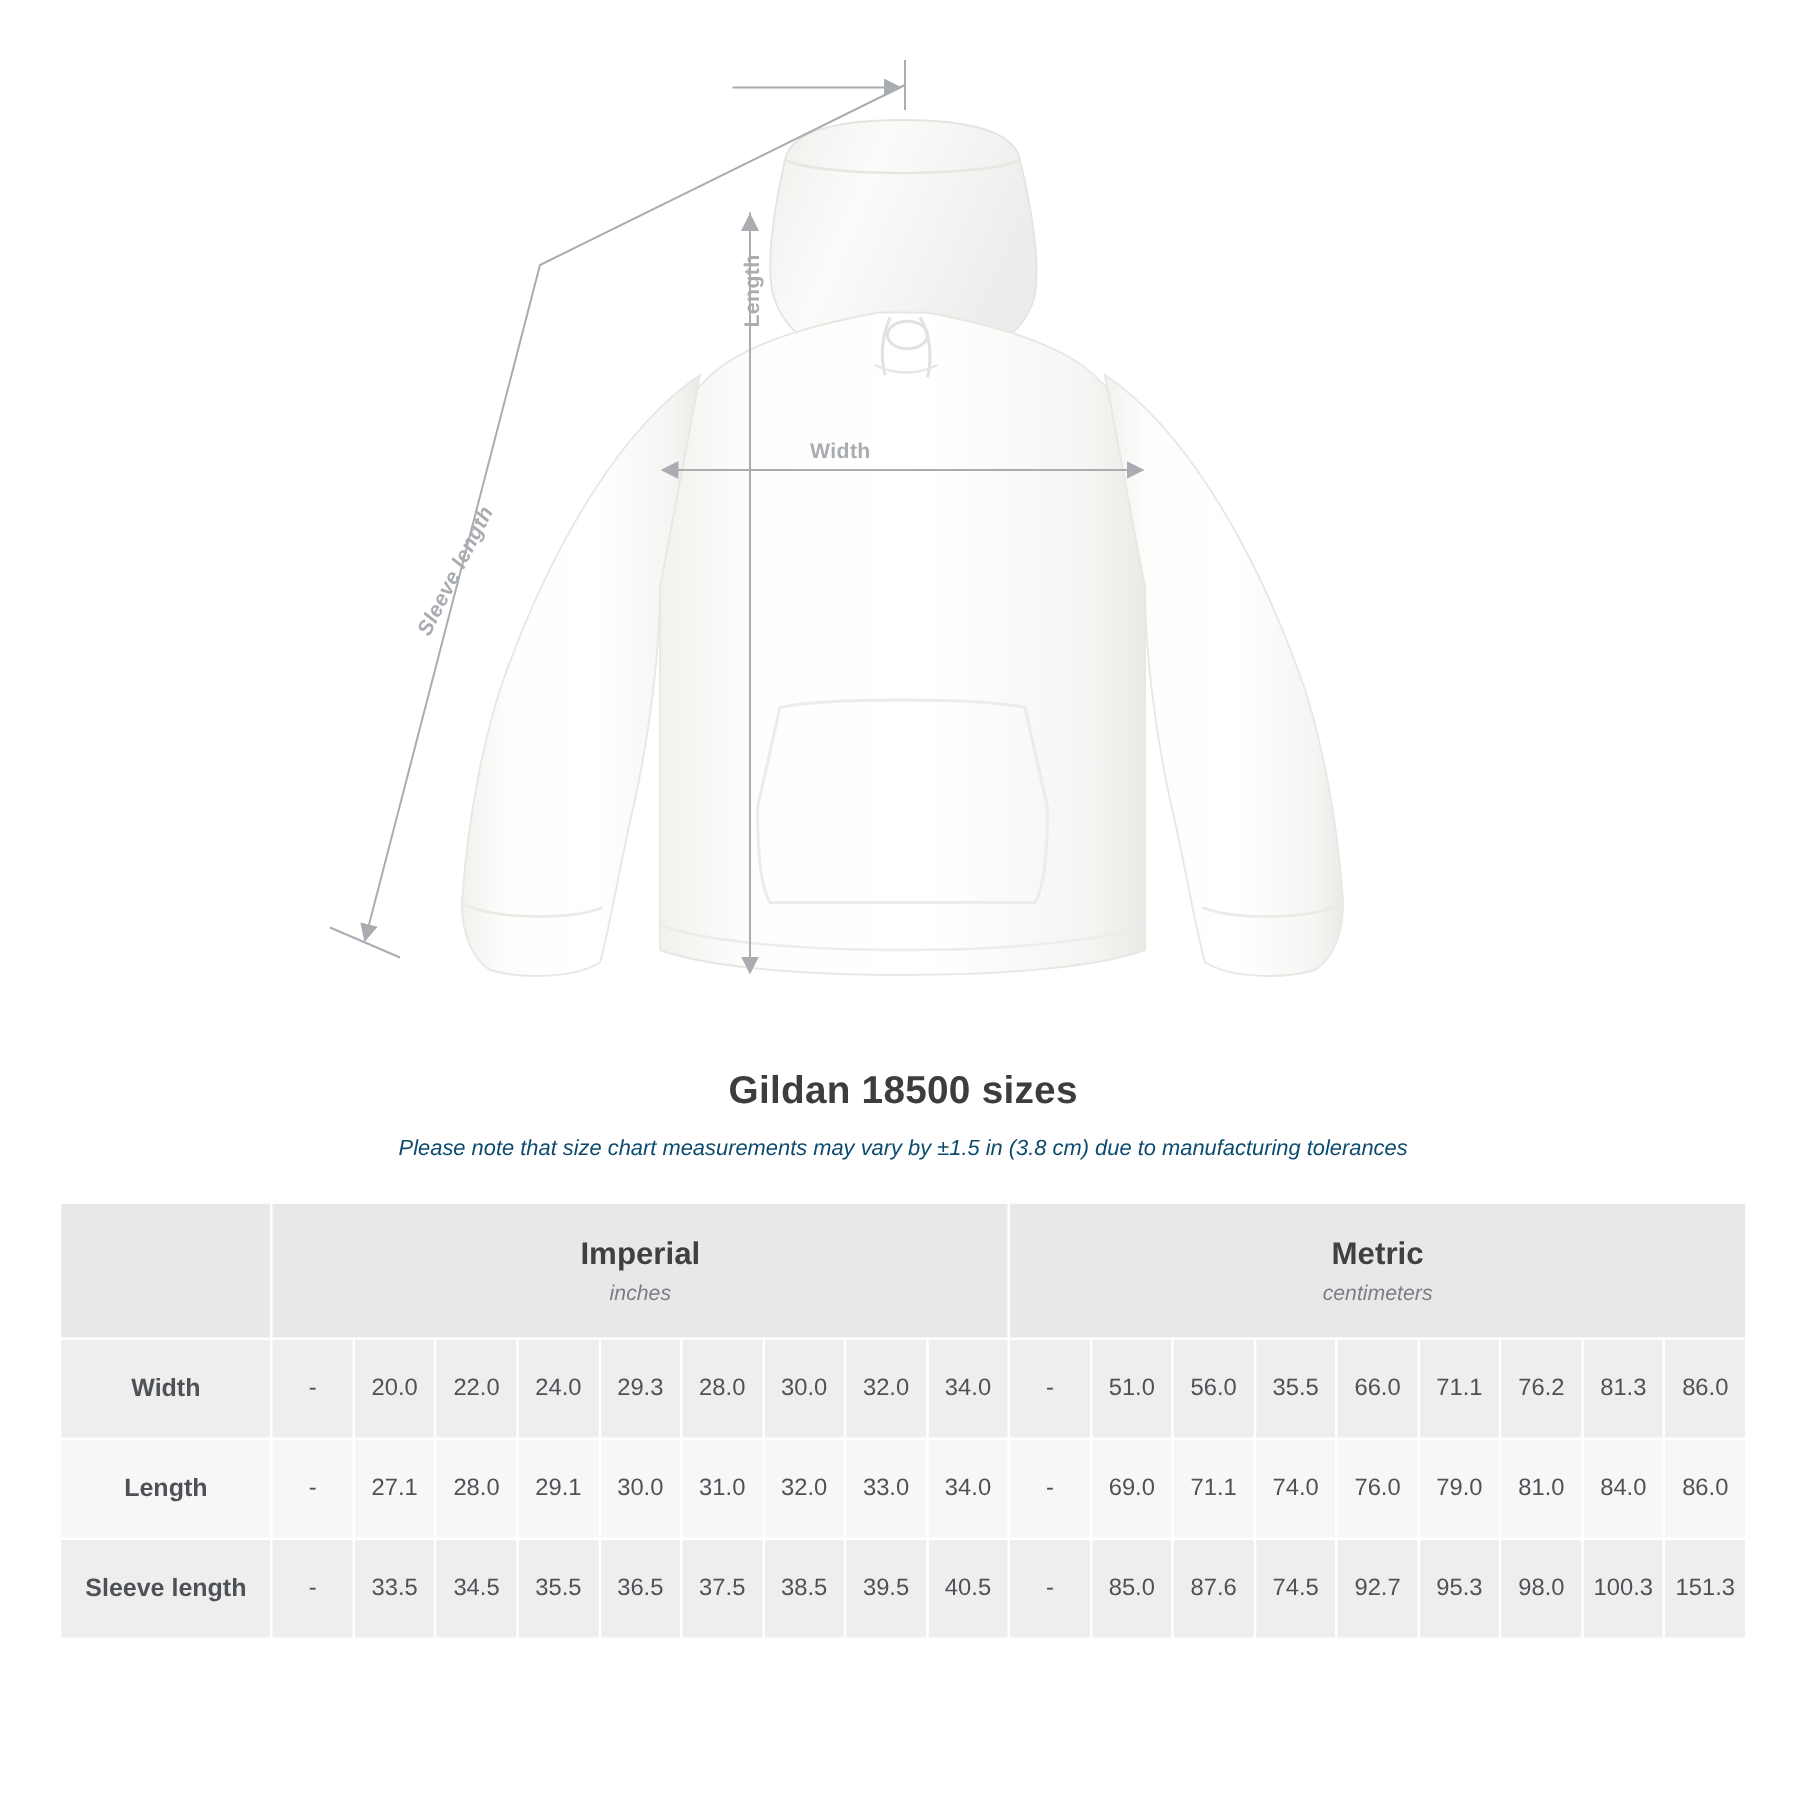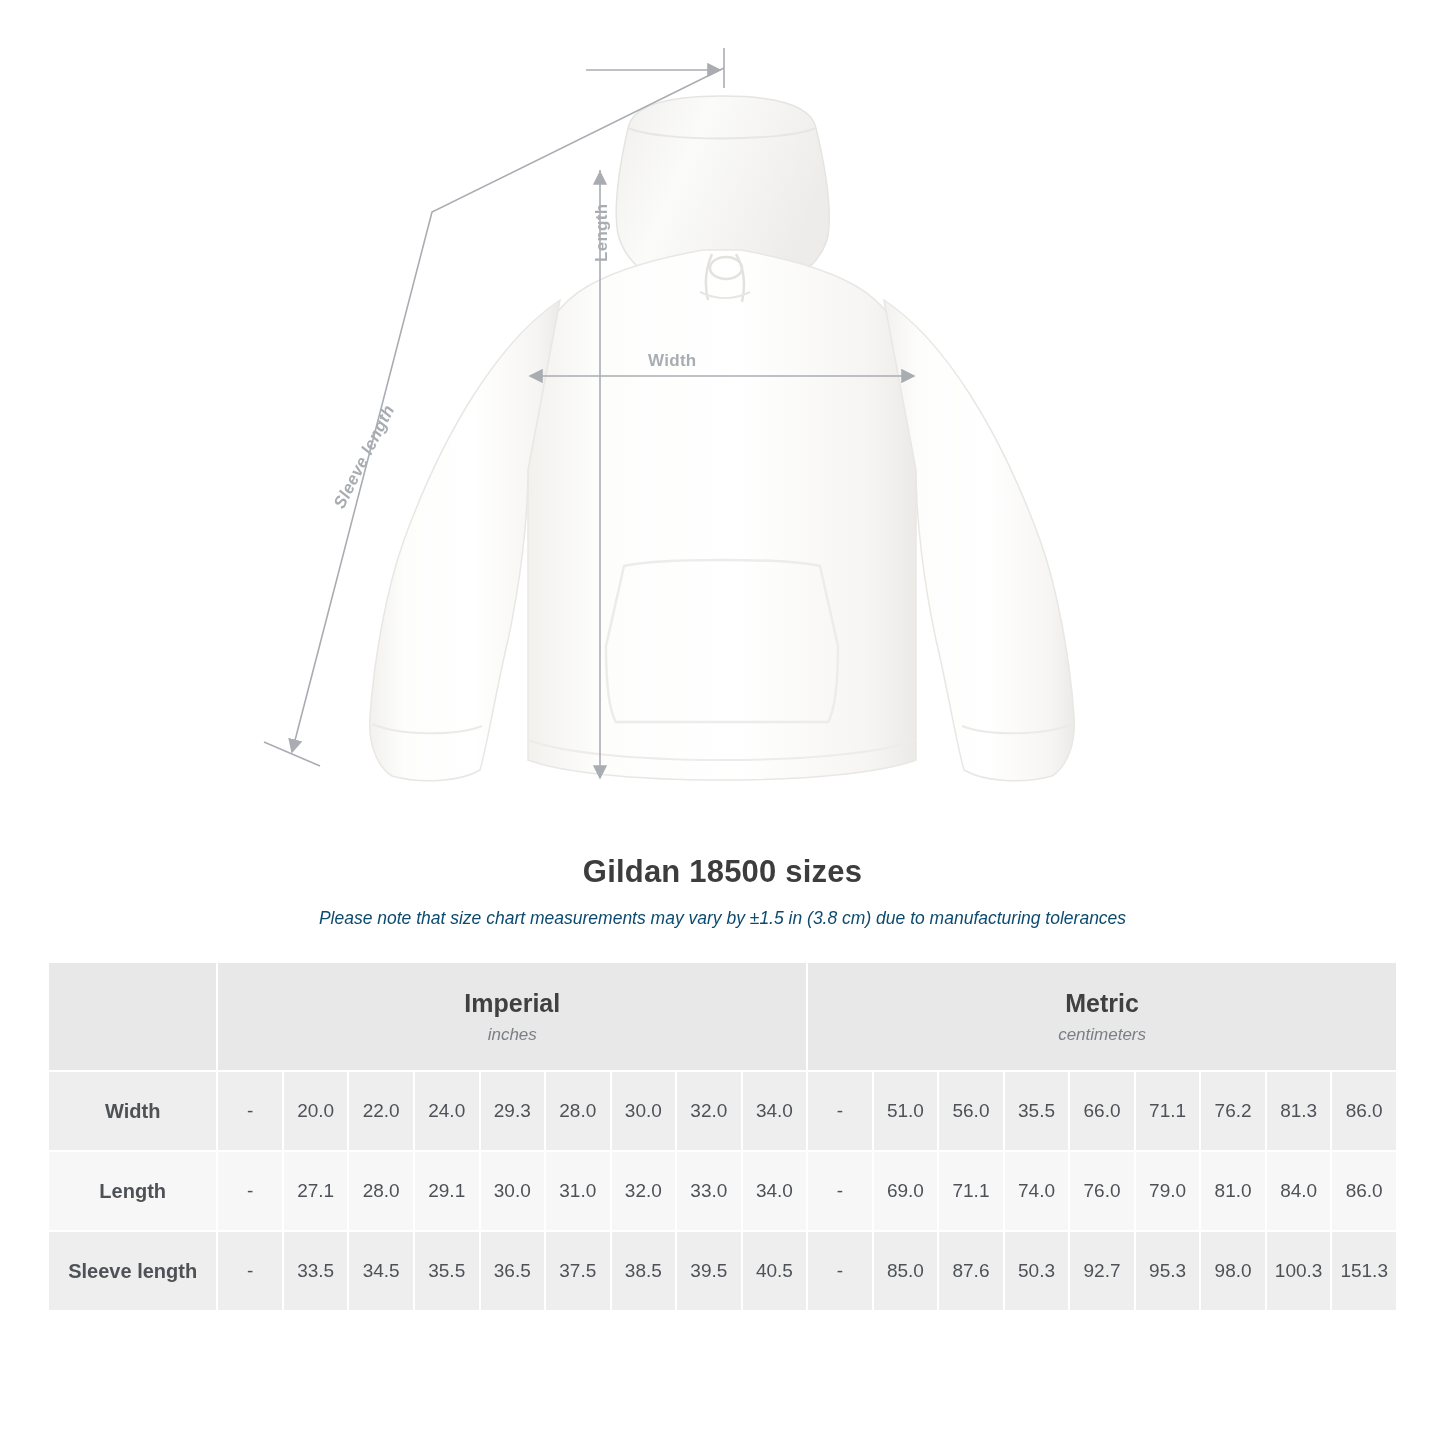--- a/index.html
+++ b/index.html
@@ -336,21 +336,21 @@
           <td class="val">34.5</td>
           <td class="val">35.5</td>
           <td class="val">36.5</td>
           <td class="val">37.5</td>
           <td class="val">38.5</td>
           <td class="val">39.5</td>
           <td class="val">40.5</td>
           <td class="val">-</td>
           <td class="val">85.0</td>
           <td class="val">87.6</td>
-          <td class="val">50.3</td>
+          <td class="val">74.5</td>
           <td class="val">92.7</td>
           <td class="val">95.3</td>
           <td class="val">98.0</td>
           <td class="val">100.3</td>
           <td class="val">151.3</td>
         </tr>
       </tbody>
     </table>
   </div>
 

